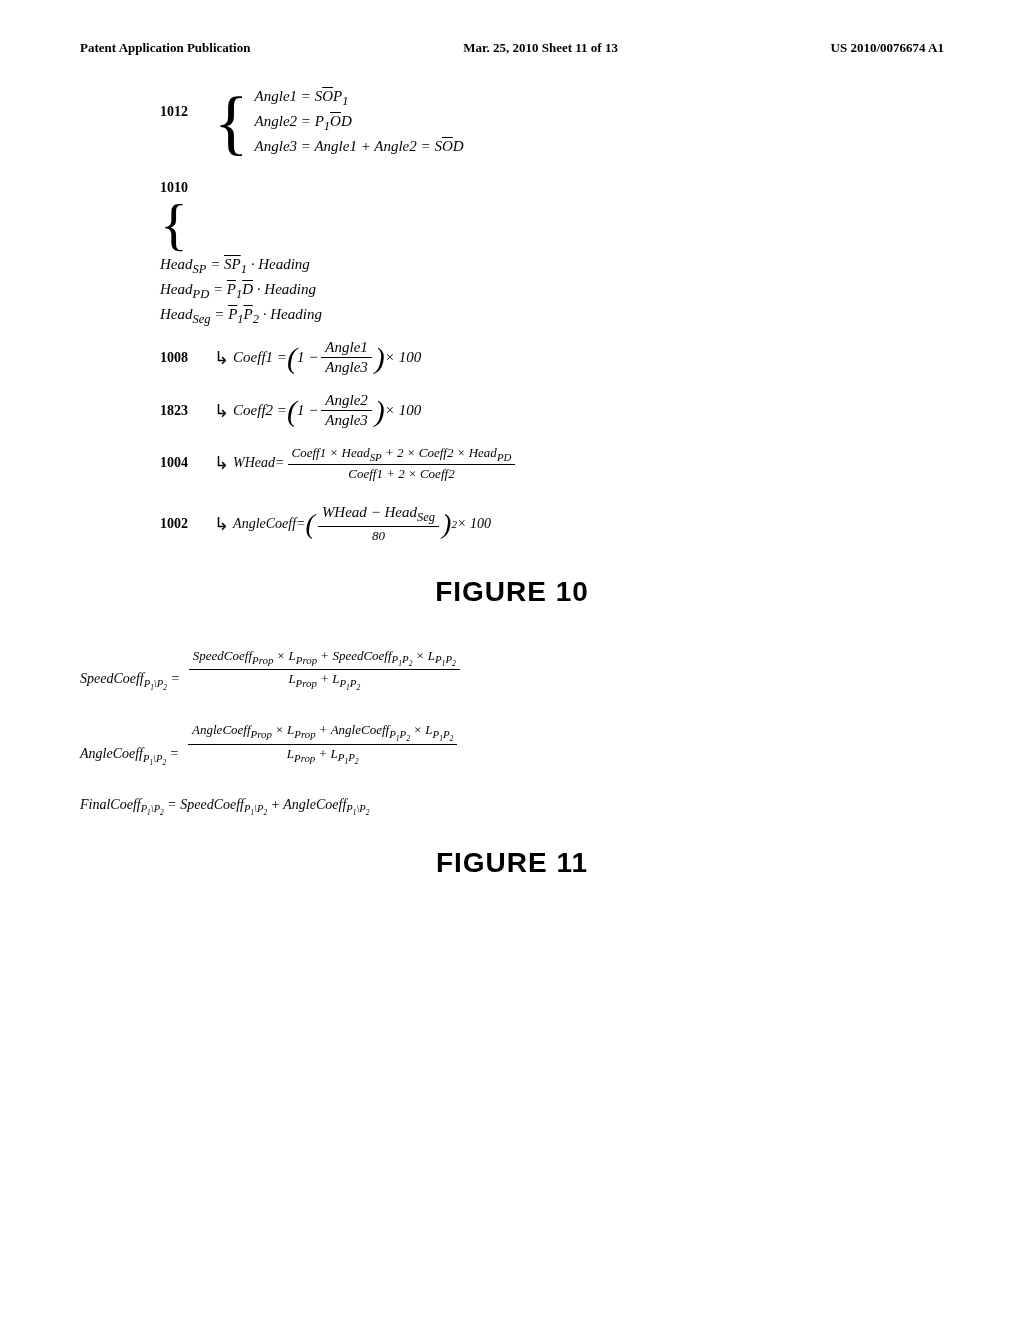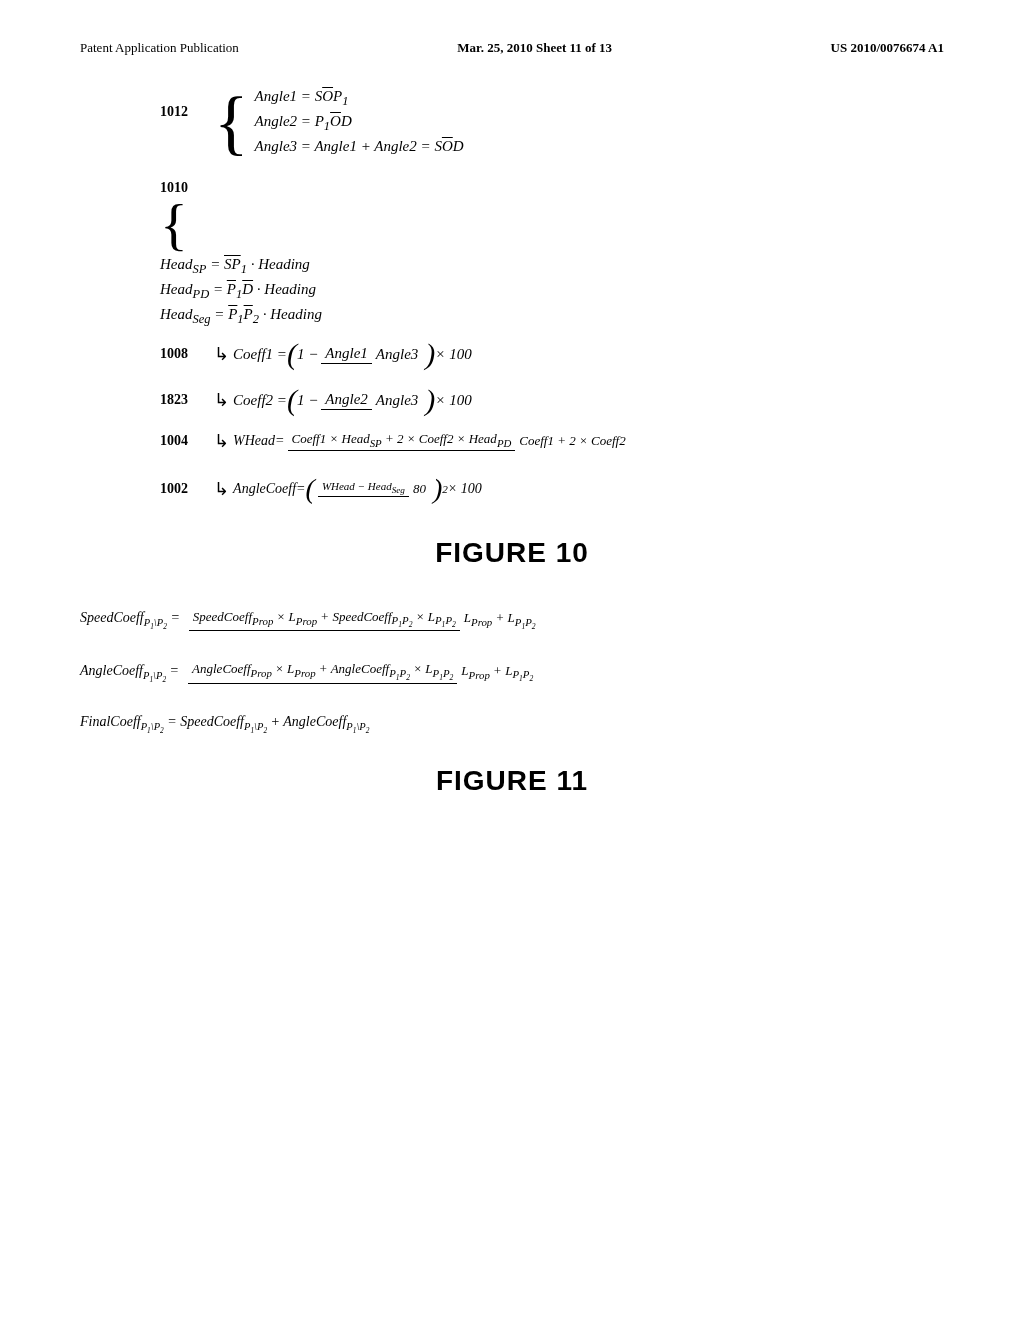--- a/index.html
+++ b/index.html
@@ -24,21 +24,21 @@
     .header {
       display: flex;
       justify-content: space-between;
       align-items: center;
       border-bottom: none;
       margin-bottom: 30px;
       font-size: 13px;
     }
 
     .header-left {
-      font-weight: normal;
+      font-weight: bold;
       font-size: 13px;
     }
 
     .header-center {
       font-size: 13px;
       font-weight: bold;
     }
 
     .header-right {
       font-size: 13px;
@@ -77,21 +77,21 @@
     .eq-line {
       display: flex;
       align-items: center;
       margin: 2px 0;
       font-style: italic;
       font-size: 15px;
     }
 
     .fraction {
       display: inline-flex;
-      flex-direction: row;
+      flex-direction: column;
       align-items: center;
       vertical-align: middle;
       margin: 0 3px;
     }
 
     .fraction .numerator {
       border-bottom: 1.5px solid #000;
       padding: 0 4px 1px 4px;
       font-style: italic;
       text-align: center;
@@ -215,21 +215,21 @@
       </span>
     </div>
 
     <div style="display:flex; align-items:center; margin-bottom:20px; margin-left:80px;">
       <span class="label-num bold" style="margin-right:4px;">1002</span>
       <span style="font-size:18px; margin-right:4px; font-style:normal;">↳</span>
       <span class="eq-line" style="font-size:14px;">
         <i>AngleCoeff</i> =
         <span style="font-size:2em; vertical-align:middle;">(</span>
         <span class="fraction">
-          <span class="numerator" style="font-size:11px;"><i>WHead</i> − <i>Head</i><sub><i>Seg</i></sub></span>
+          <span class="numerator" style="font-size:15px;"><i>WHead</i> − <i>Head</i><sub><i>Seg</i></sub></span>
           <span class="denominator" style="font-size:13px;">80</span>
         </span>
         <span style="font-size:2em; vertical-align:middle;">)</span>
         <sup style="font-size:0.8em; vertical-align:super;">2</sup>
         × 100
       </span>
     </div>
 
   </div>
 

